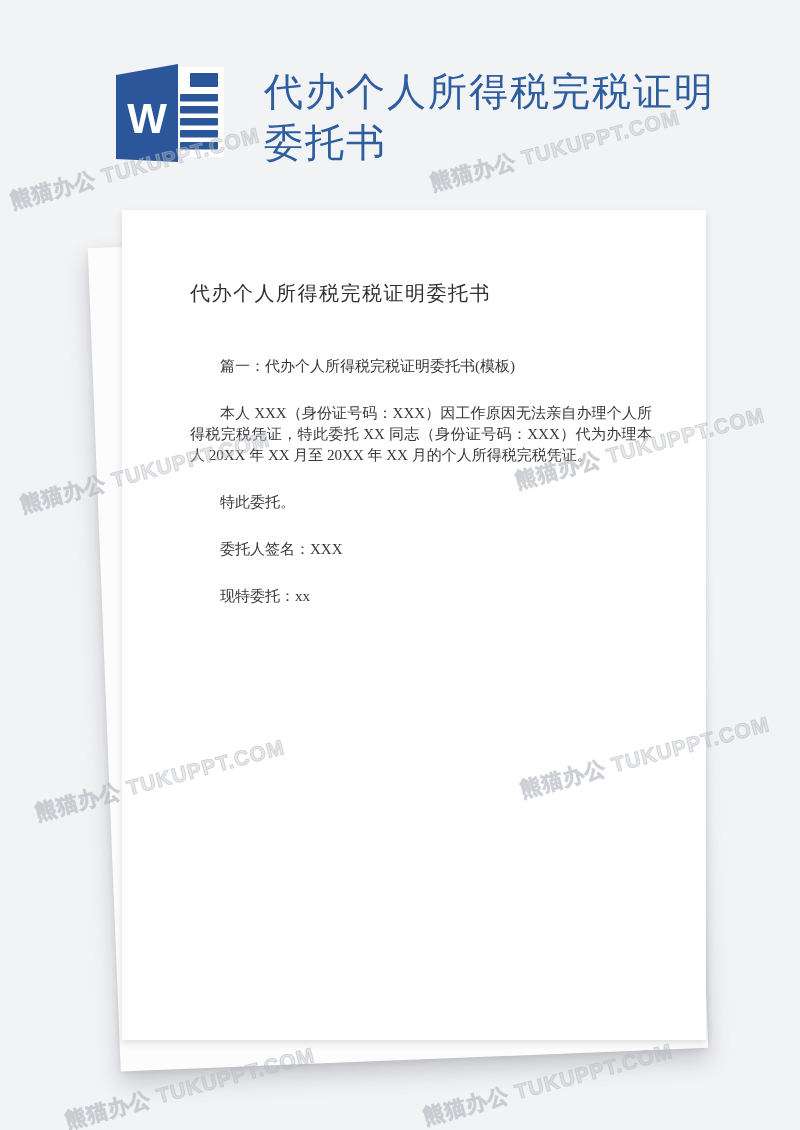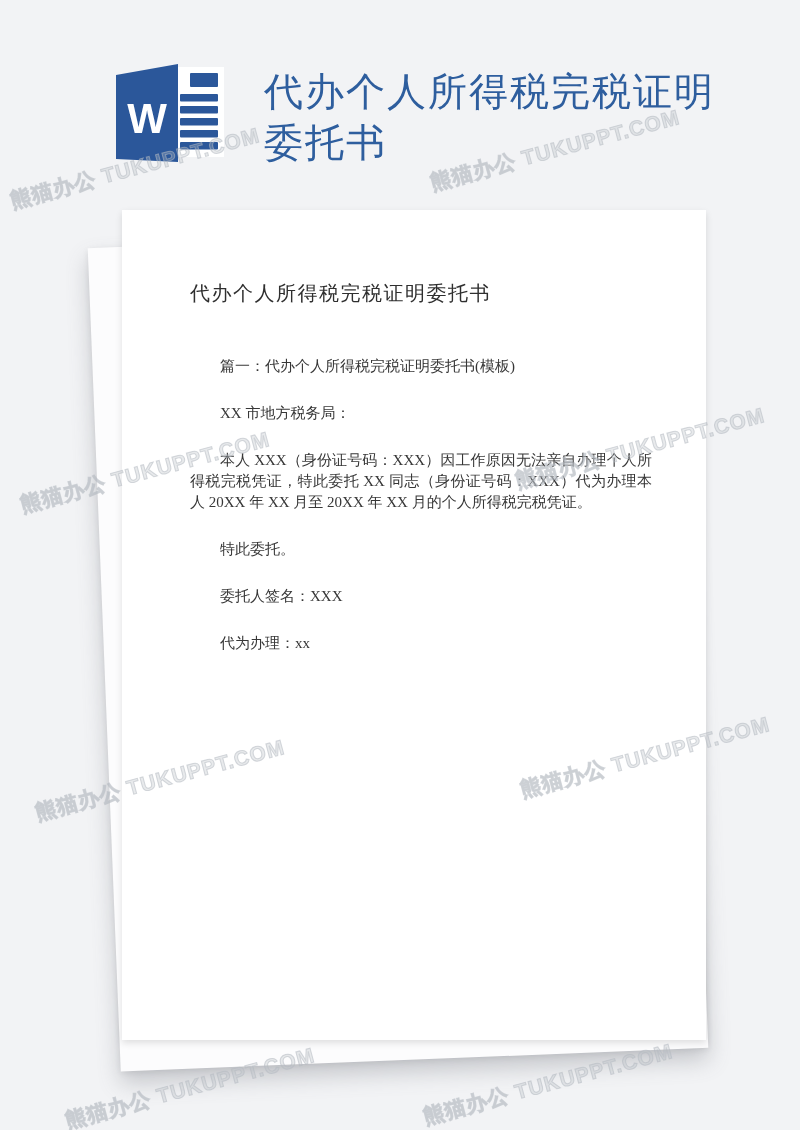--- a/index.html
+++ b/index.html
@@ -58,25 +58,24 @@
       <text x="37" y="73" font-size="42" font-weight="bold" fill="#ffffff" text-anchor="middle" font-family="Liberation Sans, DejaVu Sans, sans-serif">W</text>
     </svg>
     <h1 class="page-title">代办个人所得税完税证明委托书</h1>
   </header>
 
   <div class="sheet-back"></div>
 
   <section class="sheet-front doc">
     <h2 class="doc-title">代办个人所得税完税证明委托书</h2>
     <p>篇一：代办个人所得税完税证明委托书(模板)</p>
-    <p>XX 市地方税务局：</p>
     <p>本人 XXX（身份证号码：XXX）因工作原因无法亲自办理个人所得税完税凭证，特此委托 XX 同志（身份证号码：XXX）代为办理本人 20XX 年 XX 月至 20XX 年 XX 月的个人所得税完税凭证。</p>
     <p>特此委托。</p>
     <p>委托人签名：XXX</p>
-    <p>代为办理：xx</p>
+    <p>现特委托：xx</p>
   </section>
 
   <span class="wm wm1">熊猫办公 TUKUPPT.COM</span>
   <span class="wm wm2">熊猫办公 TUKUPPT.COM</span>
   <span class="wm wm3">熊猫办公 TUKUPPT.COM</span>
   <span class="wm wm4">熊猫办公 TUKUPPT.COM</span>
   <span class="wm wm5">熊猫办公 TUKUPPT.COM</span>
   <span class="wm wm6">熊猫办公 TUKUPPT.COM</span>
   <span class="wm wm7">熊猫办公 TUKUPPT.COM</span>
   <span class="wm wm8">熊猫办公 TUKUPPT.COM</span>

